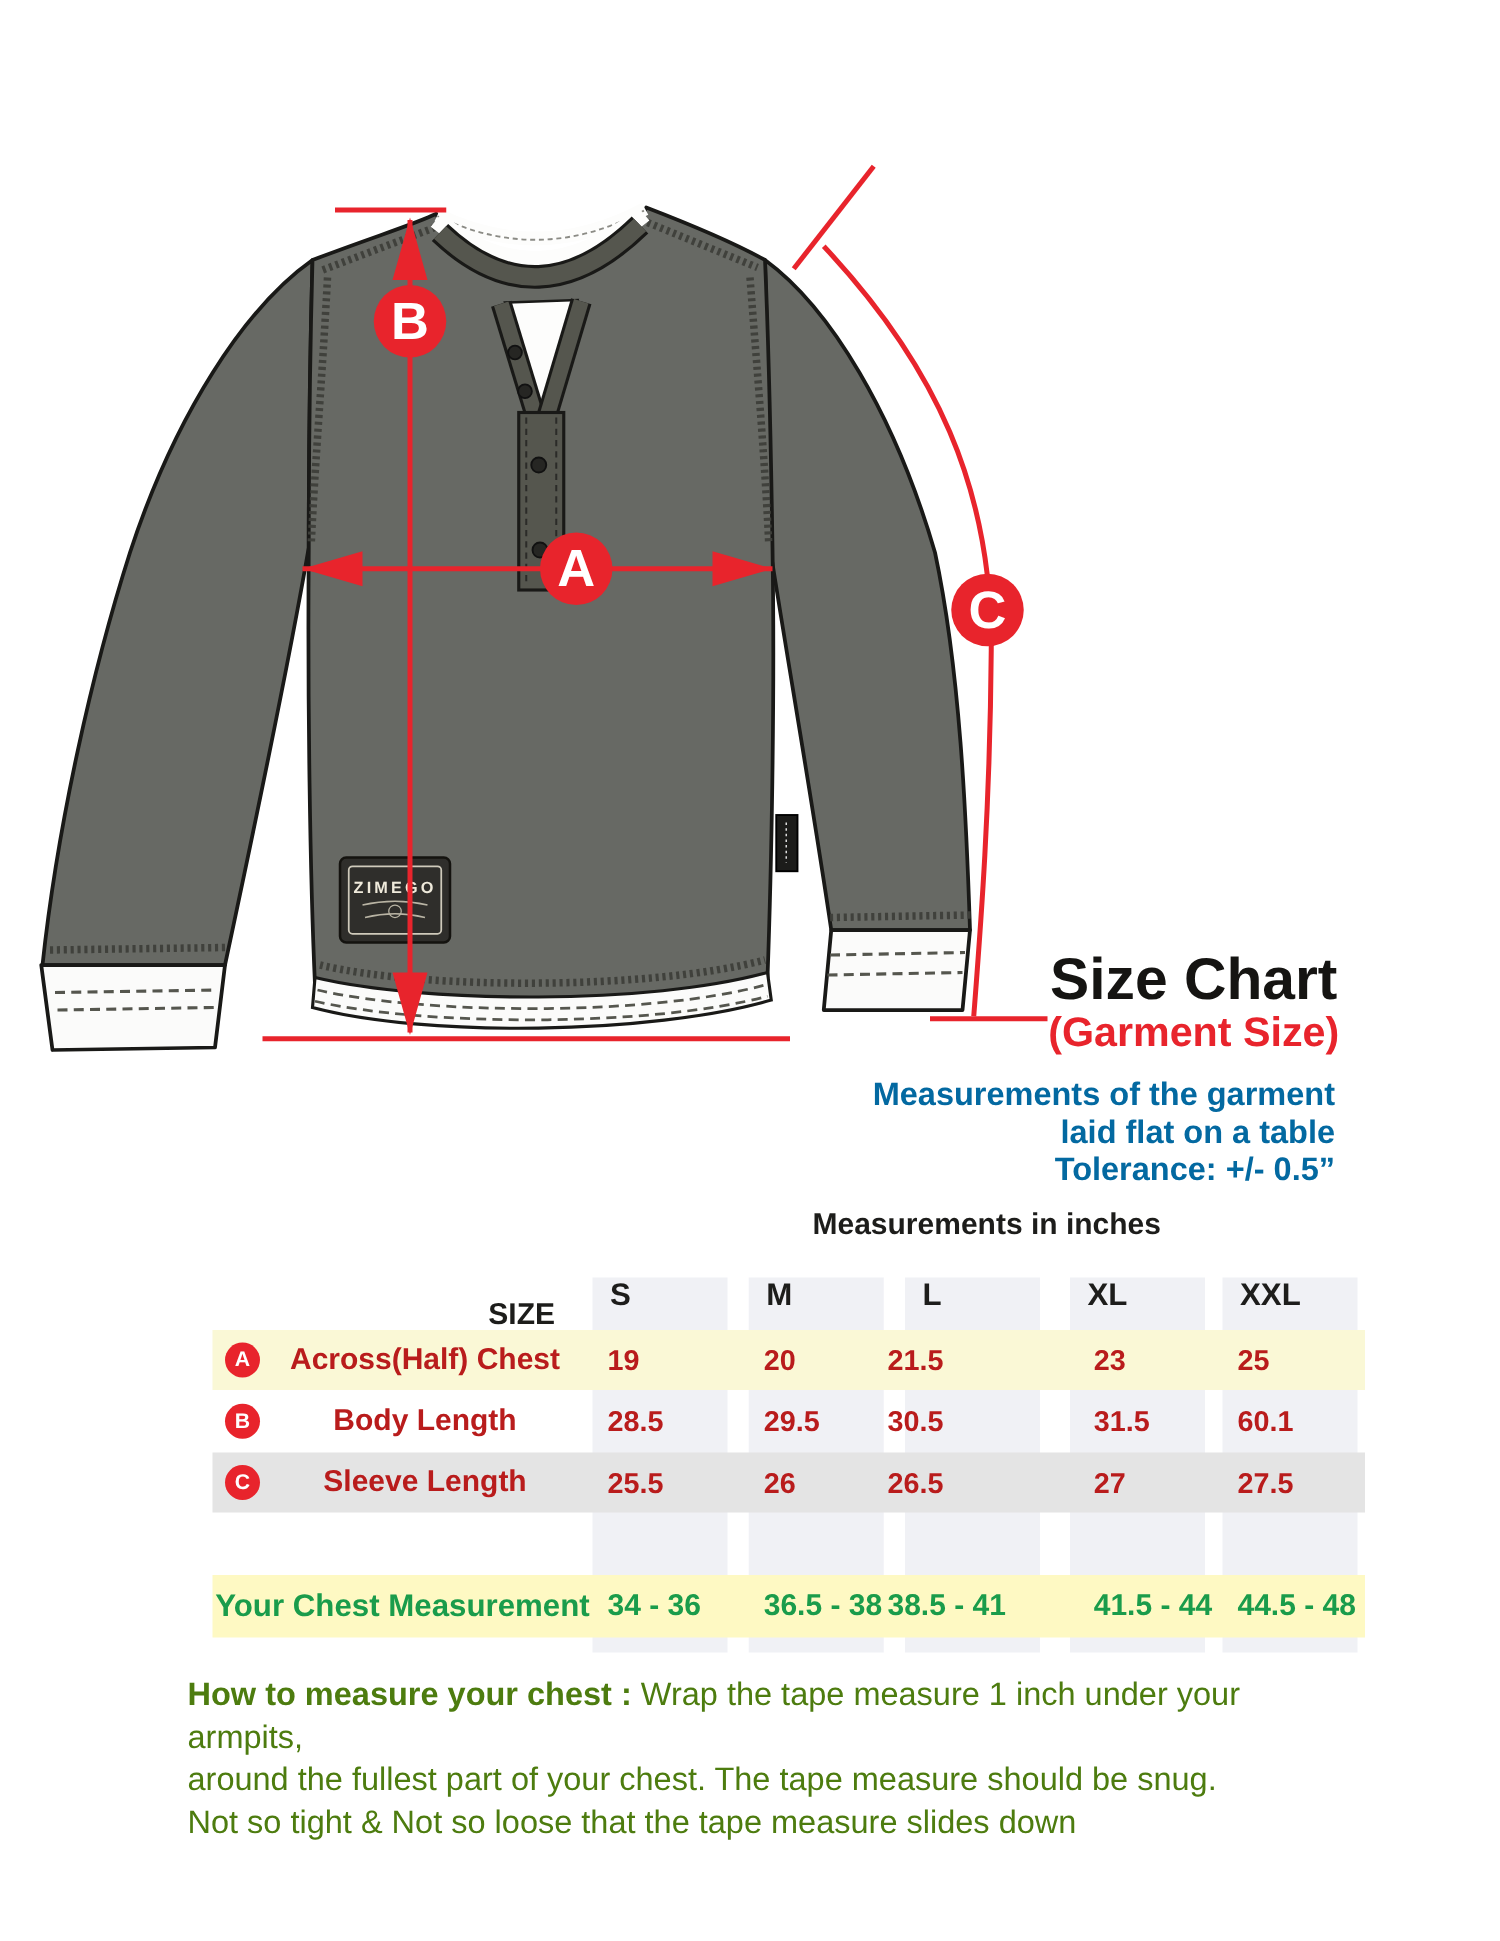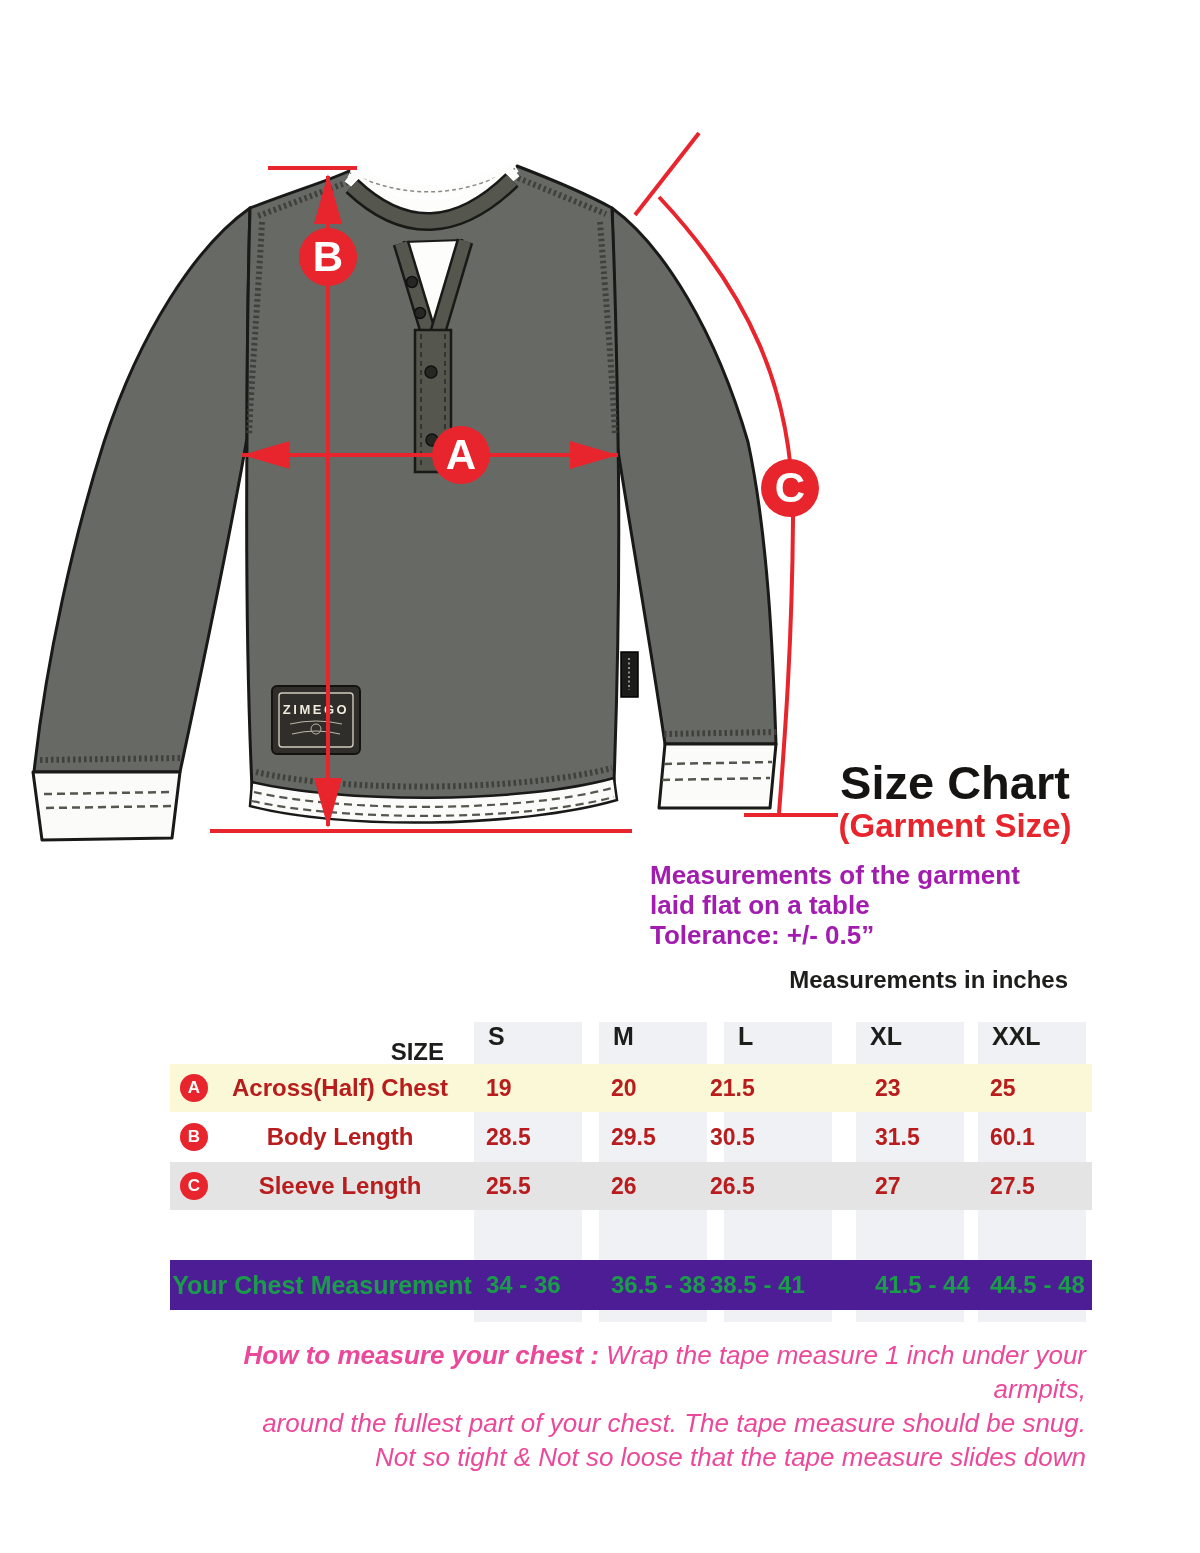--- a/index.html
+++ b/index.html
@@ -5,52 +5,52 @@
   html,body{margin:0;padding:0;background:#fff;}
   .page{position:relative;width:1200px;height:1553px;background:#ffffff;overflow:hidden;
         font-family:"Liberation Sans", sans-serif;}
   svg{position:absolute;left:0;top:0;}
 
   
   .title-block{position:absolute;left:790px;top:758px;width:330px;text-align:center;}
   .title-main{font-size:47px;font-weight:800;color:#151412;letter-spacing:0px;line-height:50px;}
   .title-sub{font-size:33px;font-weight:800;color:#E8242C;line-height:36px;}
 
-  .garment-note{position:absolute;left:650px;top:860px;width:418px;text-align:left;
-                color:#a21caf;font-size:26px;font-weight:800;line-height:30px;}
-  .units-note{position:absolute;left:650px;top:966px;width:418px;text-align:right;
+  .garment-note{position:absolute;left:650px;top:860px;width:418px;text-align:right;
+                color:#0369a1;font-size:26px;font-weight:800;line-height:30px;}
+  .units-note{position:absolute;left:650px;top:966px;width:418px;text-align:left;
               color:#1d1d1b;font-size:24px;font-weight:800;}
 
   
   .table{position:absolute;left:170px;top:1008px;width:922px;height:322px;}
   .stripe{position:absolute;top:14px;height:300px;width:108px;background:rgba(228,230,236,0.55);}
   .s0{left:304px}.s1{left:429px}.s2{left:554px}.s3{left:686px}.s4{left:808px}
   .thead{position:absolute;left:0;top:0;width:922px;height:56px;}
   .size-head{position:absolute;left:0;top:16px;width:274px;height:56px;line-height:56px;
              text-align:right;font-size:24px;font-weight:800;color:#1d1d1b;}
   .col-label{position:absolute;top:0;height:56px;line-height:56px;font-size:25px;font-weight:800;color:#1d1d1b;}
   .trow{position:absolute;left:0;width:922px;}
   .row-a{top:56px;height:48px;background:#FAF8D6;}
   .row-b{top:104px;height:50px;}
   .row-c{top:154px;height:48px;background:#E4E4E4;}
-  .row-chest{top:252px;height:50px;background:#4c1d95;}
+  .row-chest{top:252px;height:50px;background:#fef9c3;}
   .marker{position:absolute;left:10px;top:50%;margin-top:-14px;width:28px;height:28px;border-radius:50%;
           background:#E8242C;color:#fff;font-size:17px;font-weight:800;text-align:center;line-height:28px;}
   .rlabel{position:absolute;left:40px;top:0;width:260px;height:100%;display:flex;align-items:center;
           justify-content:center;font-size:24px;font-weight:800;color:#b91c1c;}
   .rval{position:absolute;top:0;height:100%;width:110px;display:flex;align-items:center;
         font-size:23px;font-weight:800;color:#b91c1c;}
   .v0{left:316px}.v1{left:441px}.v2{left:540px}.v3{left:705px}.v4{left:820px}
   .chest-label{position:absolute;left:0;top:0;width:304px;height:100%;display:flex;align-items:center;
                justify-content:center;font-size:25px;font-weight:800;color:#1A9C4B;}
   .chest-val{color:#1A9C4B;font-size:24px;}
 
   
-  .how-to{position:absolute;left:150px;top:1338px;width:936px;text-align:right;
-          color:#ec4899;font-size:26px;line-height:34px;font-style:italic;}
+  .how-to{position:absolute;left:150px;top:1338px;width:936px;text-align:left;
+          color:#4d7c0f;font-size:26px;line-height:34px;}
   .how-to .lead{font-weight:800;}
 </style>
 </head>
 <body>
 <div class="page">
 
 <svg width="1200" height="1553" viewBox="0 0 1200 1553">
 
   <g stroke="#191917" stroke-width="3" stroke-linejoin="round">
     <path d="M250,208 C196,246 140,332 104,442 C74,536 46,660 34,772 L180,772 C205,655 232,525 247,438 C247,360 248,282 250,208 Z" fill="#676964"></path>

